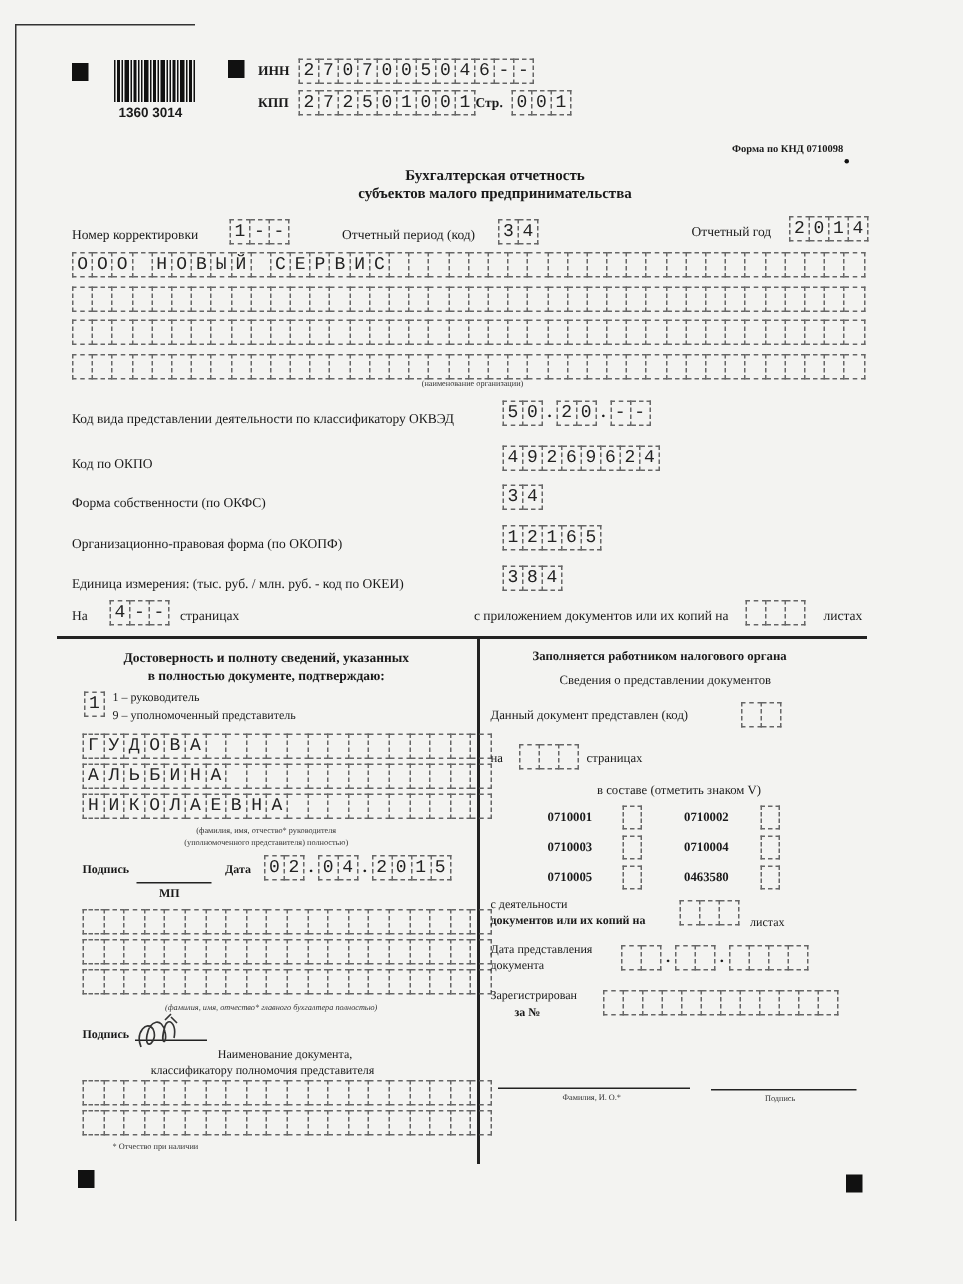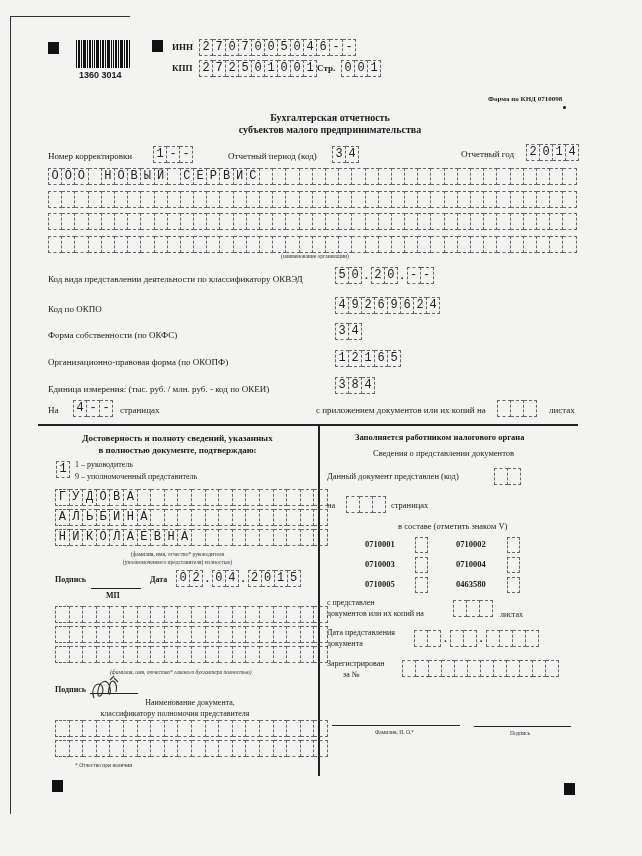--- a/index.html
+++ b/index.html
@@ -607,22 +607,22 @@
     <div class="lbl b" style="left: 365px; top: 559px; font-size: 8.5px;">0710003</div>
     <div class="abs" style="left: 415px; top: 557px; width: 11px; height: 14px; border: 1px dashed rgb(102, 102, 102);"></div>
     <div class="lbl b" style="left: 456px; top: 559px; font-size: 8.5px;">0710004</div>
     <div class="abs" style="left: 507px; top: 557px; width: 11px; height: 14px; border: 1px dashed rgb(102, 102, 102);"></div>
     <div class="lbl b" style="left: 365px; top: 579px; font-size: 8.5px;">0710005</div>
     <div class="abs" style="left: 415px; top: 577px; width: 11px; height: 14px; border: 1px dashed rgb(102, 102, 102);"></div>
     <div class="lbl b" style="left: 456px; top: 579px; font-size: 8.5px;">0463580</div>
     <div class="abs" style="left: 507px; top: 577px; width: 11px; height: 14px; border: 1px dashed rgb(102, 102, 102);"></div>
   </div>
 
-<div class="lbl" style="left:327px;top:598px;font-size:8px;">с представлен</div>
-<div class="lbl" style="left:327px;top:609px;font-size:8px;">документов или их копий на</div>
+<div class="lbl" style="left:327px;top:598px;font-size:8px;">с деятельности</div>
+<div class="lbl" style="left:327px;top:609px;font-size:8px;font-weight:bold;">документов или их копий на</div>
 <div class="cells" id="right-attach" style="left:453px;top:600px;">
     <div class="cell"></div>
     <div class="cell"></div>
     <div class="cell"></div>
   </div>
 <div class="lbl" style="left:500px;top:610px;font-size:8px;">листах</div>
 
 <div class="lbl" style="left:327px;top:628px;font-size:8px;">Дата представления</div>
 <div class="lbl" style="left:327px;top:639px;font-size:8px;">документа</div>
 <div id="right-date" class="cells" style="left:414px;top:630px;">
@@ -638,21 +638,21 @@
     <span class="dot">.</span>
     <div class="group">
       <div class="cell"></div>
       <div class="cell"></div>
       <div class="cell"></div>
       <div class="cell"></div>
     </div>
   </div>
 
 <div class="lbl" style="left:327px;top:659px;font-size:8px;">Зарегистрирован</div>
-<div class="lbl" style="left:343px;top:670px;font-size:8px;">за №</div>
+<div class="lbl" style="left:343px;top:670px;font-size:8px;font-weight:bold;">за №</div>
 <div class="cells" id="reg-cells" style="left:402px;top:660px;">
     <div class="cell"></div>
     <div class="cell"></div>
     <div class="cell"></div>
     <div class="cell"></div>
     <div class="cell"></div>
     <div class="cell"></div>
     <div class="cell"></div>
     <div class="cell"></div>
     <div class="cell"></div>

